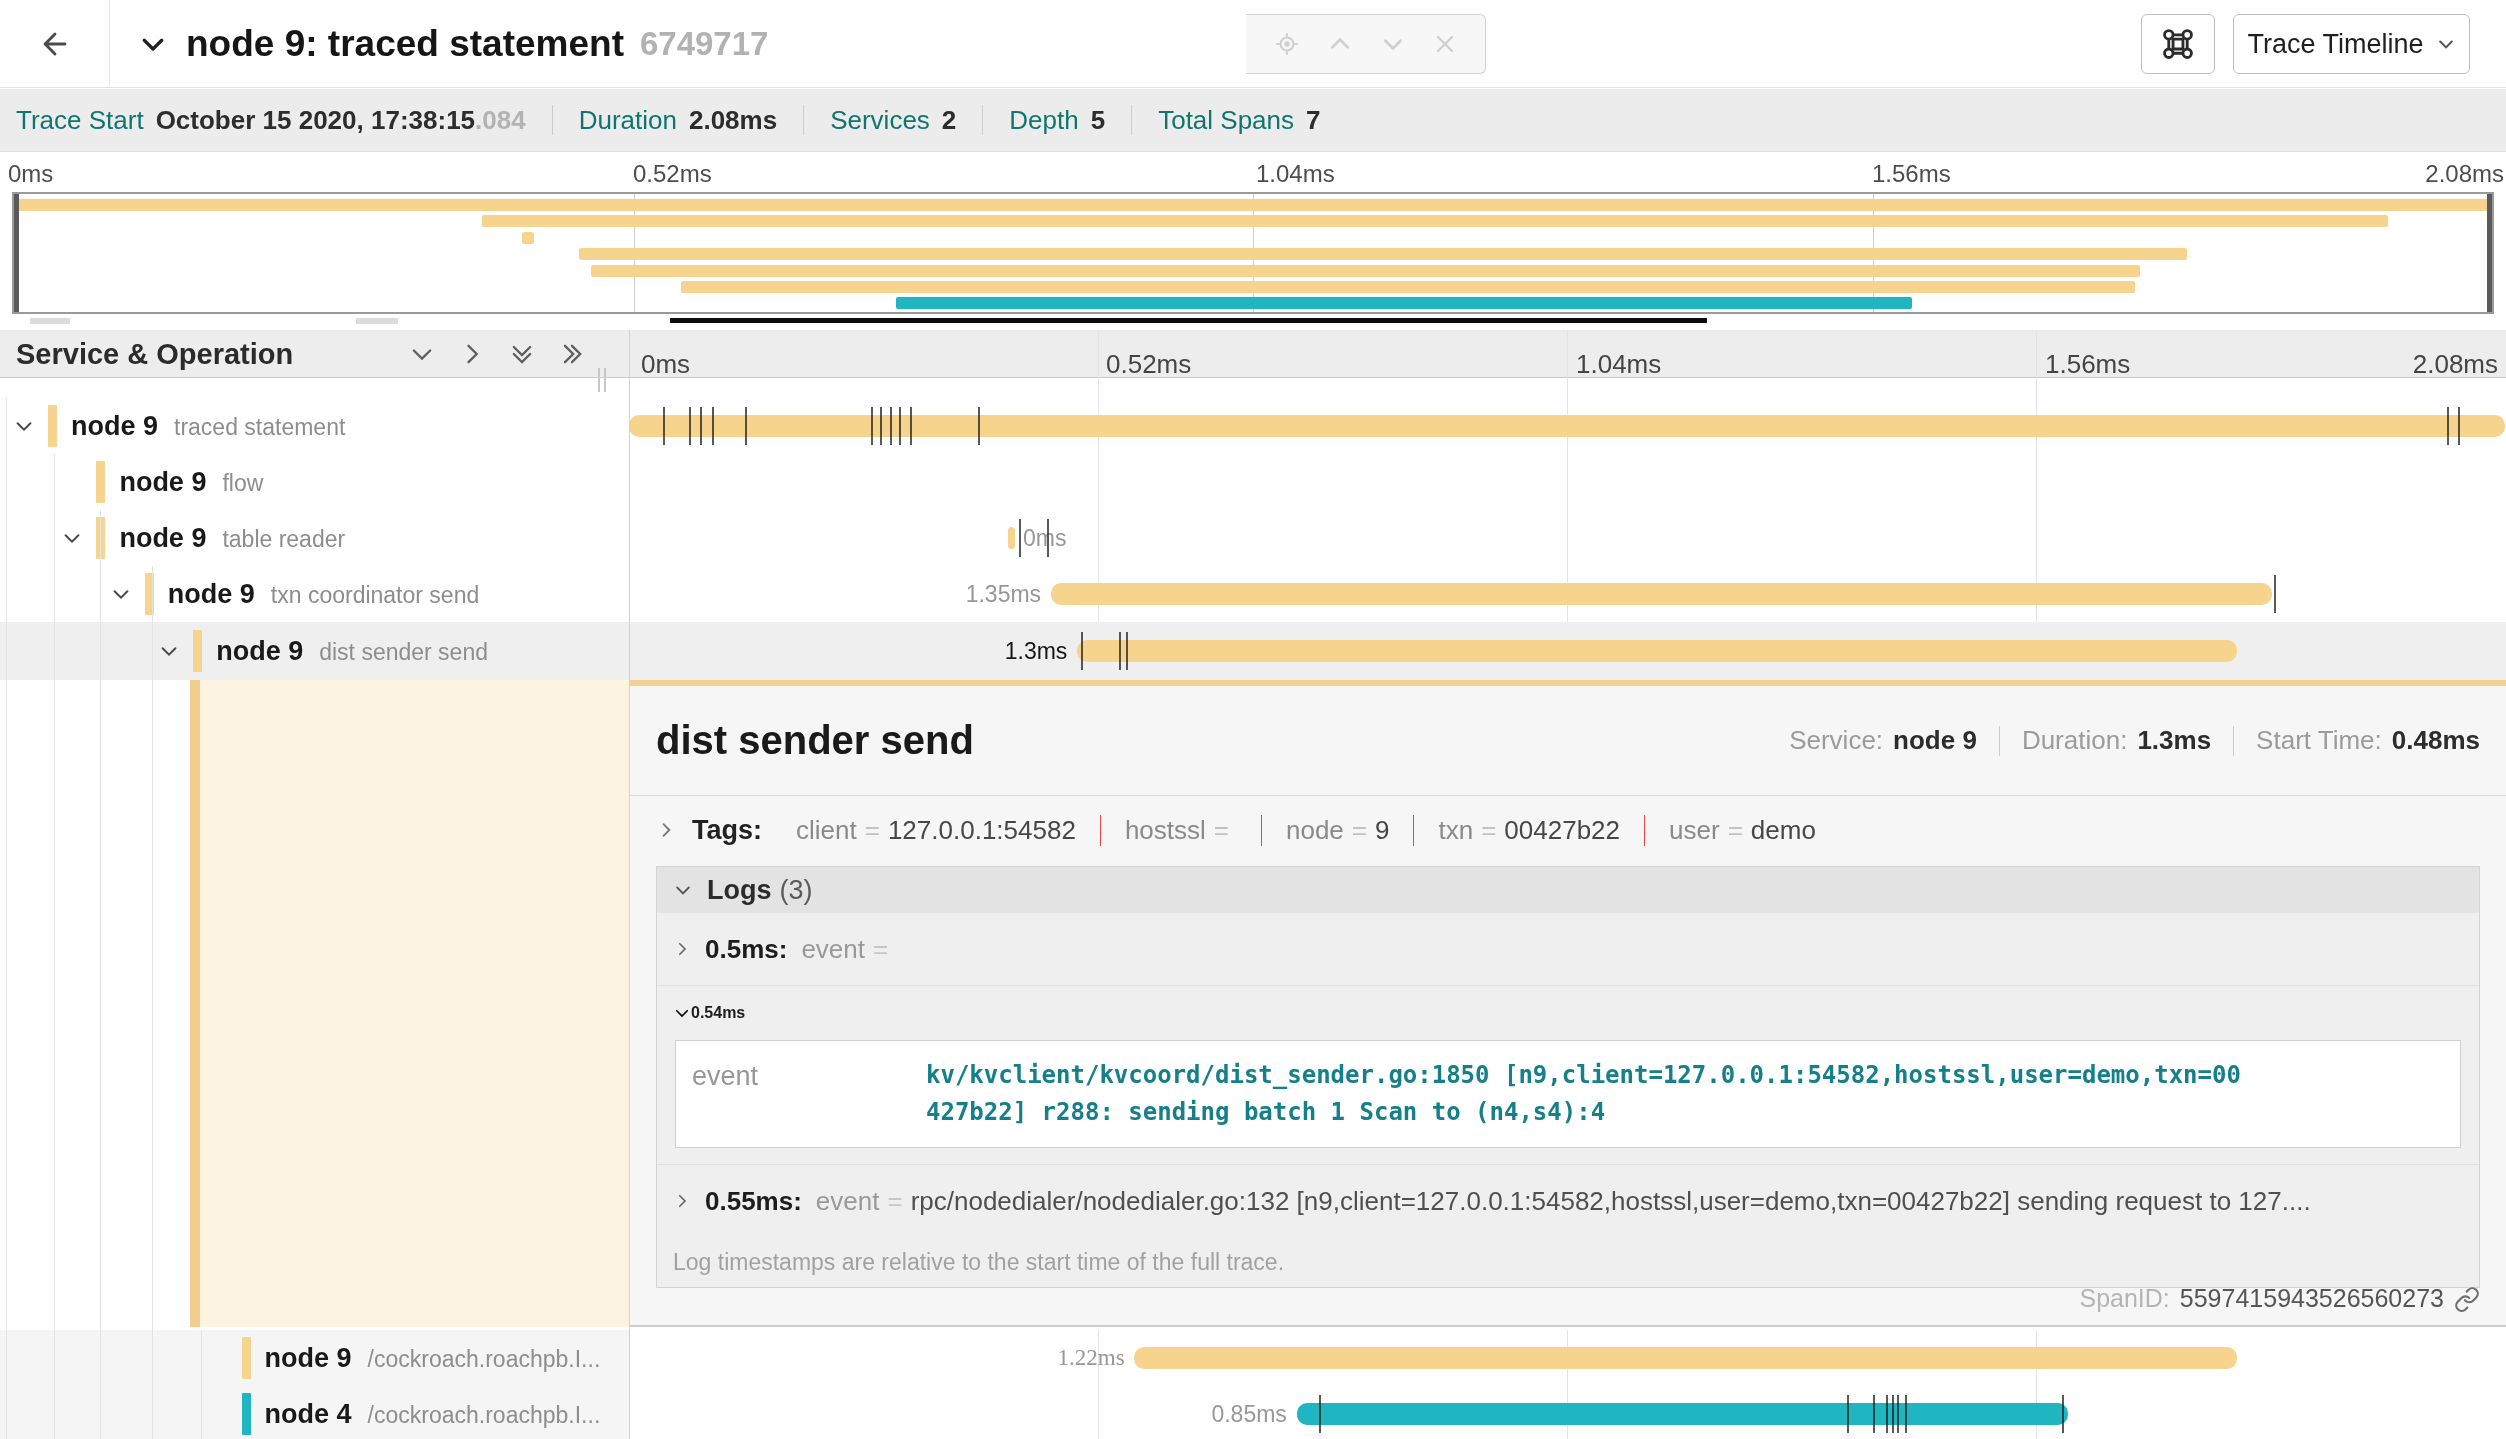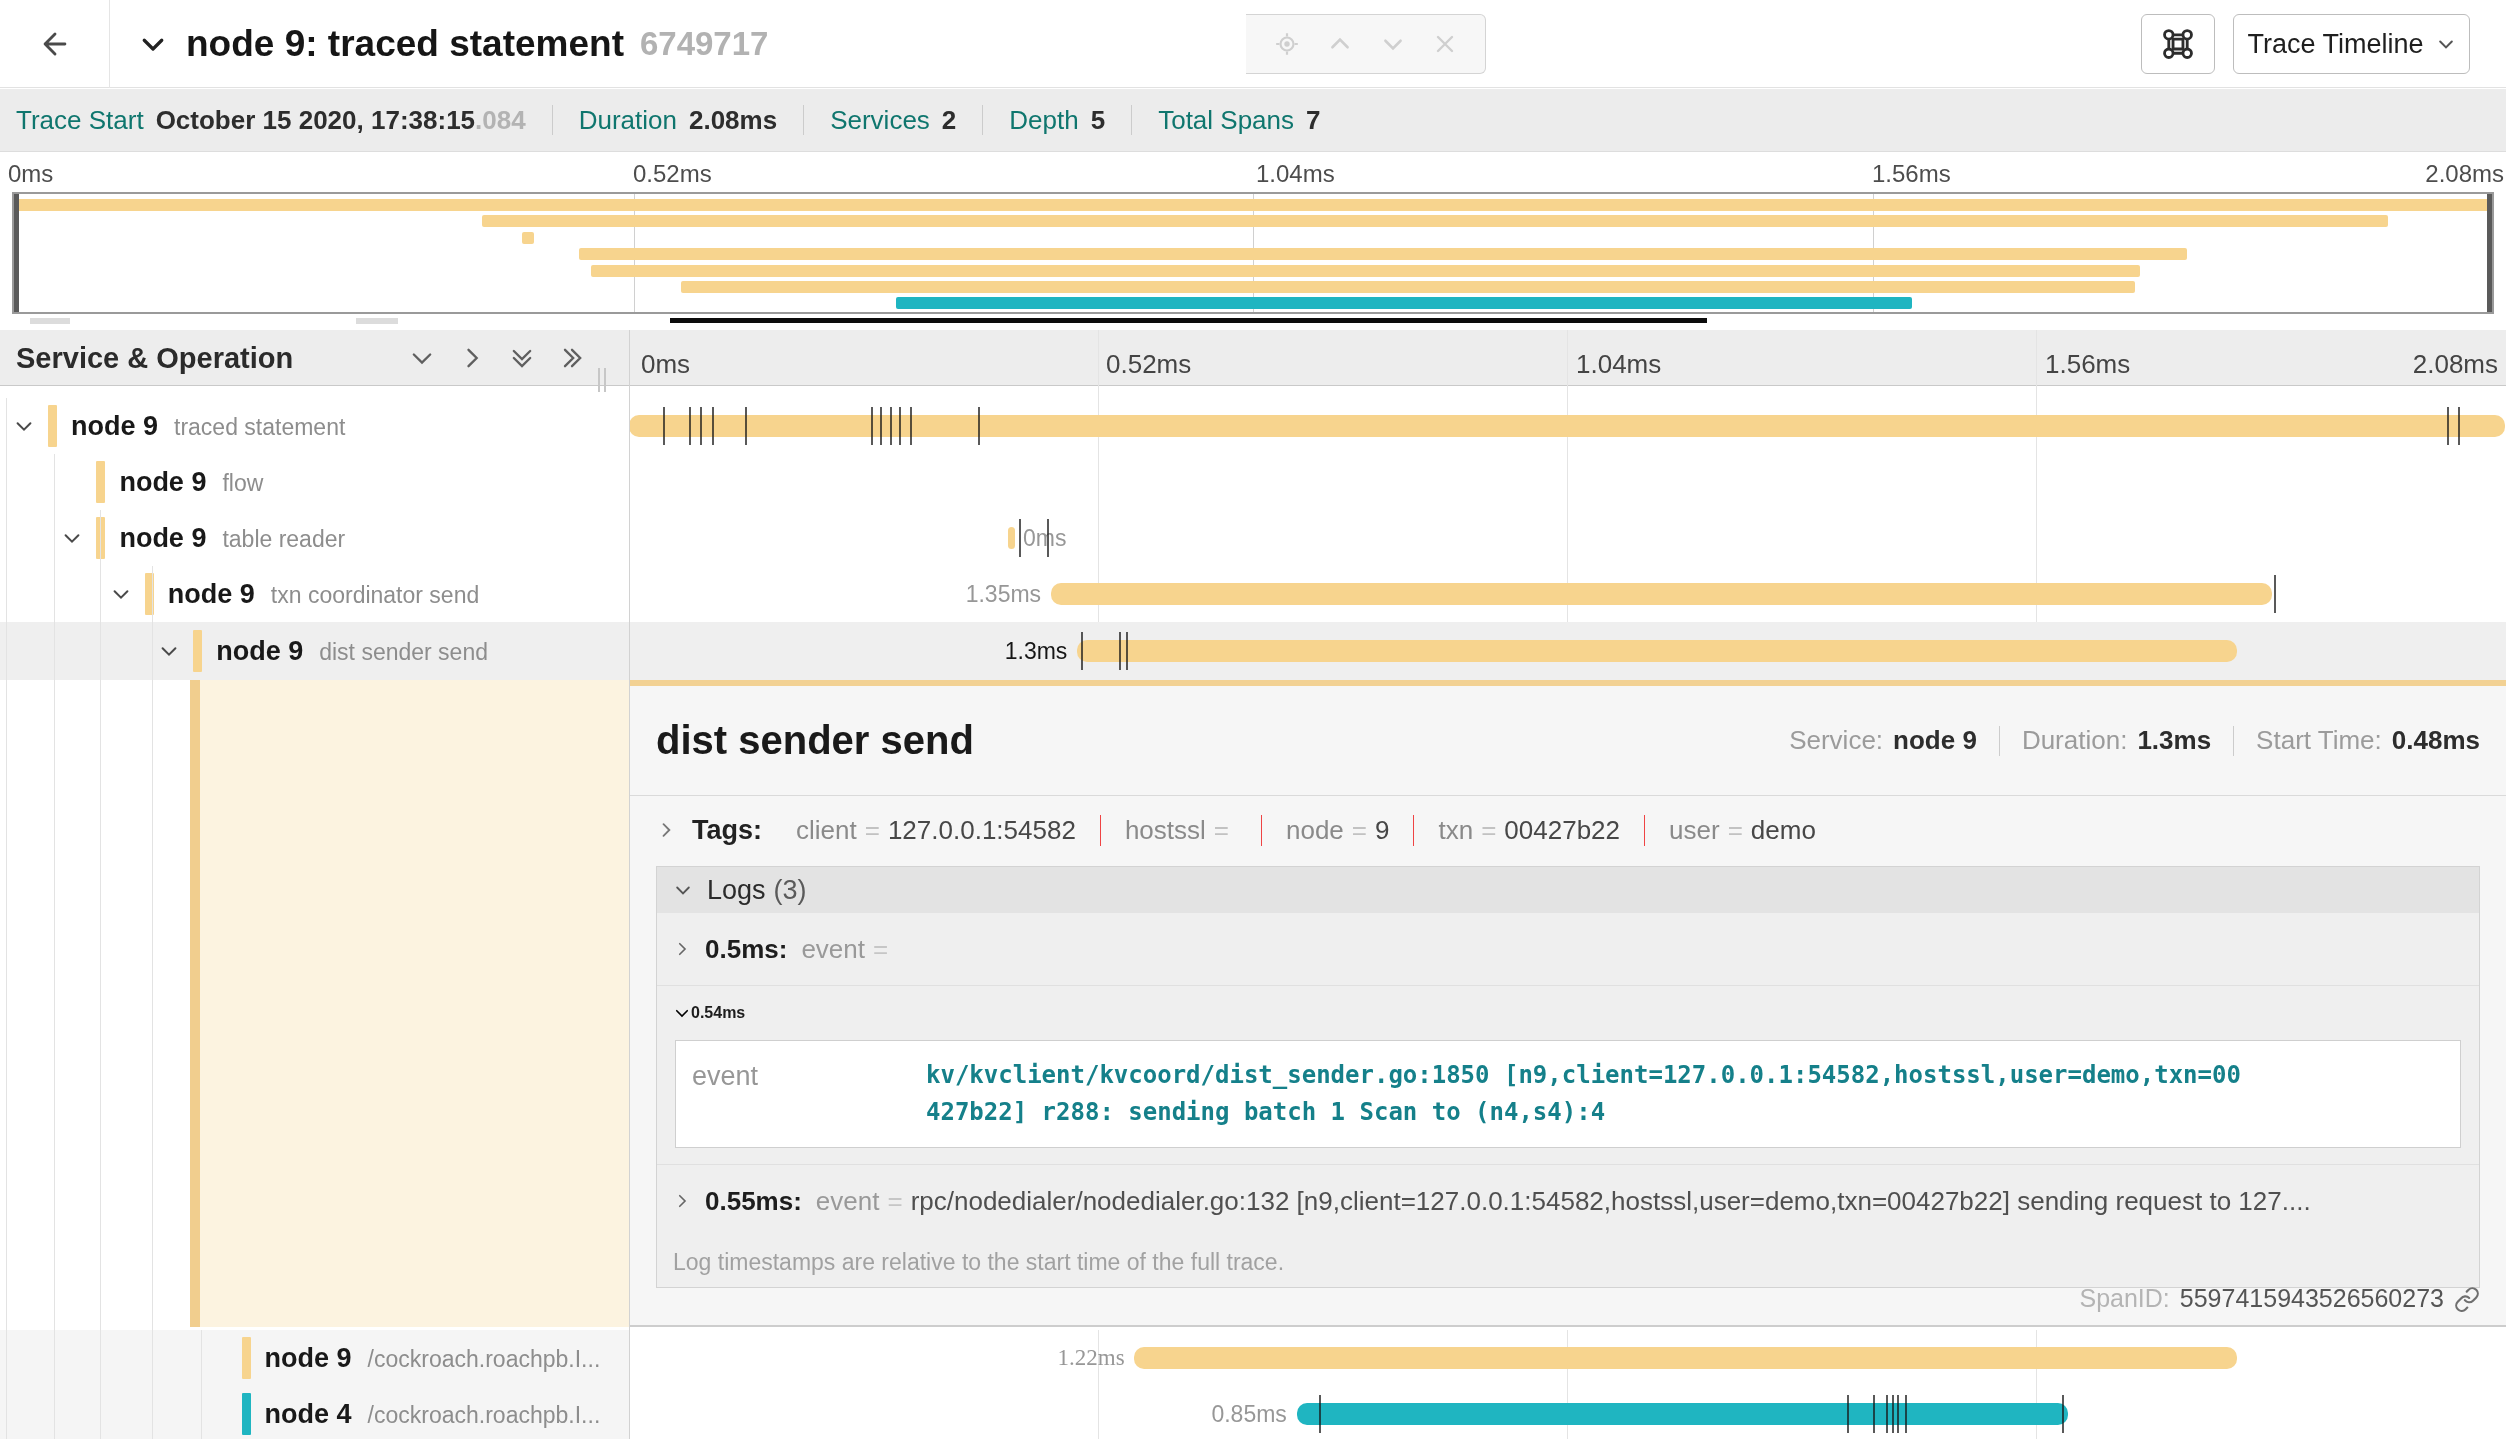--- a/index.html
+++ b/index.html
@@ -50,21 +50,21 @@
   .mini-box { position:absolute; left:12px; top:40px; width:2482px; height:122px;
     border:2px solid #9a9a9a; background:#fff; cursor:crosshair; }
   .mini-box .mgrid { position:absolute; top:0; width:1px; height:100%; background:#d0d0d0; }
   .mini-handle { position:absolute; top:0; width:5px; height:100%; background:#5a5a5a; }
   .mini-rows { position:absolute; left:0; top:0; width:100%; height:100%; }
   .mini-bar { position:absolute; height:12px; border-radius:2px; }
   .mini-scrub { position:absolute; top:166px; height:5px; background:#0c0c0c; cursor:ew-resize;}
   .mini-mark { position:absolute; top:166px; height:6px; background:#dcdcdc; }
 
   
-  .grid-head { position:absolute; left:0; top:330px; width:2506px; height:56px; background:#ededed;
+  .grid-head { position:absolute; left:0; top:330px; width:2506px; height:48px; background:#ededed;
     border-bottom:1px solid #c9c9c9; }
   .gh-title { position:absolute; left:16px; top:50%; transform:translateY(-50%);
     font-size:29px; font-weight:bold; color:#2b2b2b; }
   .gh-icons { position:absolute; left:408px; top:0; height:100%; display:flex; align-items:center;
     gap:22px; color:#5f5f5f; }
   .gh-grip { position:absolute; left:598px; top:38px; width:14px; height:24px; display:flex; gap:4px; cursor:col-resize;}
   .gh-grip i { width:2px; height:100%; background:#c7c7c7; display:block;}
   .main-axis { position:absolute; left:629px; top:330px; width:1877px; height:68px; font-size:26px; color:#444; }
   .main-axis span { position:absolute; top:50%; transform:translateY(-50%); }
 
@@ -109,21 +109,21 @@
   .p-tags .tchev { color:#777; margin-right:16px; }
   .tags-label { font-size:27px; font-weight:bold; color:#222; margin-right:10px; }
   .tags-list { display:flex; align-items:center; }
   .tag { display:flex; align-items:baseline; font-size:26px; padding:0 24px; white-space:nowrap; }
   .tag + .tag { border-left:1px solid #ef4444; }
   .tag .tk { color:#8a8a8a; } .tag .teq { color:#c2c2c2; margin:0 8px; } .tag .tv { color:#474747; }
   .logs-box { position:absolute; left:26px; top:186px; width:1824px; border:1px solid #d3d3d3; }
   .logs-head { height:46px; background:#e3e3e3; display:flex; align-items:center; padding-left:16px;
     cursor:pointer; }
   .logs-head .lchev { color:#555; margin-right:14px; }
-  .logs-title { font-size:27px; font-weight:normal; color:#2b2b2b; }
+  .logs-title { font-size:27px; font-weight:bold; color:#2b2b2b; }
   .logs-count { font-size:27px; color:#5a5a5a; margin-left:8px; }
   .logs-body { background:#efefef; }
   .log-line { height:72px; display:flex; align-items:center; padding-left:16px; font-size:26px;
     white-space:nowrap; overflow:hidden; cursor:pointer; }
   .log-line .lchev { color:#666; margin-right:14px; flex:none;}
   .log-time { font-weight:bold; color:#1d1d1d; margin-right:14px; flex:none;}
   .log-key { color:#999; flex:none;} .log-eq { color:#c6c6c6; margin:0 8px; flex:none;}
   .log-val { color:#4f4f4f; overflow:hidden; text-overflow:ellipsis; }
   .log-exp { border-top:1px solid #e0e0e0; border-bottom:1px solid #e0e0e0; padding-bottom:16px; cursor:pointer;}
   .log-exp-head { height:54px; display:flex; align-items:center; padding-left:16px; }

